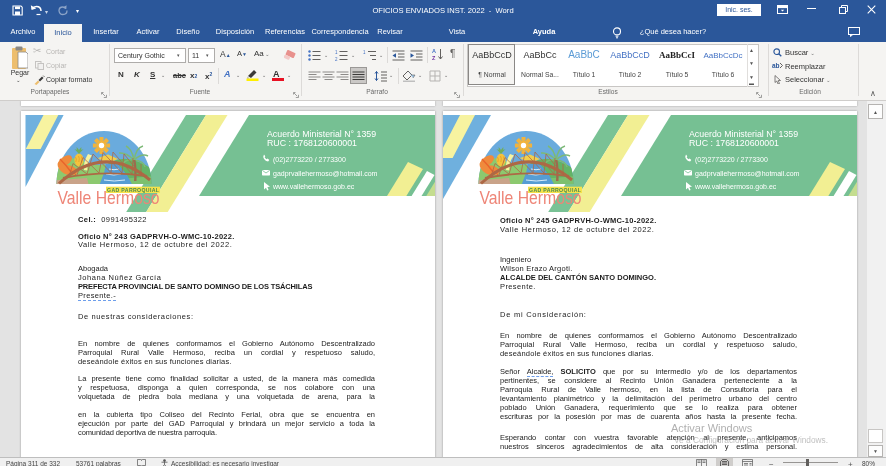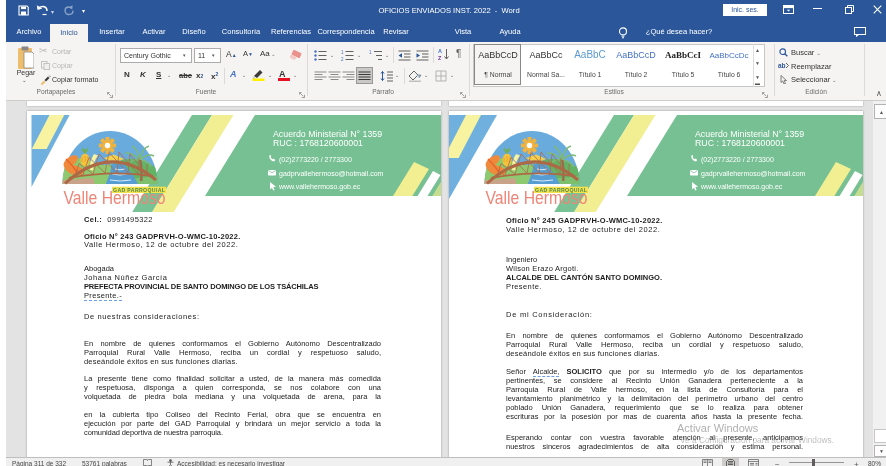--- a/index.html
+++ b/index.html
@@ -1,19 +1,19 @@
 <!DOCTYPE html>
 <html><head>
 <meta charset="utf-8">
 <style>
   * { margin:0; padding:0; box-sizing:border-box; }
   html,body { width:886px; height:466px; overflow:hidden;
     font-family:"Liberation Sans", sans-serif; }
   .abs { position:absolute; }
-  #app { position:relative; width:808px; height:466px; background:#7f1d1d;margin-left:6px; }
+  #app { position:relative; width:808px; height:466px; background:#7f1d1d; }
 
   
   #titlebar { position:absolute; left:0; top:0; width:886px; height:22px; background:#2b579a; }
   #tabrow   { position:absolute; left:0; top:22px; width:886px; height:20px; background:#2b579a; }
   .tab { position:absolute; top:0; height:20px; line-height:20px; color:#fff; font-size:7.5px; text-align:center; }
   #ribbon { position:absolute; left:0; top:42px; width:886px; height:59px; background:#f5f4f2; border-bottom:1px solid #cfcdcb; }
   .glabel { position:absolute; top:46px; font-size:6.6px; color:#6a6a6a; text-align:center; }
   .gsep { position:absolute; top:2px; width:1px; height:52px; background:#dcdad8; }
 
   
@@ -72,26 +72,26 @@
     <svg class="abs" style="left:867px;top:5px;" width="9" height="9" viewBox="0 0 9 9">
       <path d="M0.7 0.7 L8.3 8.3 M8.3 0.7 L0.7 8.3" stroke="#fff" stroke-width="1.1"></path>
     </svg>
   </div>
   <div id="tabrow">
     <div class="tab" style="left:7px;width:32px;">Archivo</div>
     <div class="tab" style="left:44px;width:38px;top:2px;height:18px;line-height:17px;background:#f5f4f2;color:#2b579a;">Inicio</div>
     <div class="tab" style="left:88px;width:36px;">Insertar</div>
     <div class="tab" style="left:131px;width:34px;">Activar</div>
     <div class="tab" style="left:172px;width:32px;">Diseño</div>
-    <div class="tab" style="left:211px;width:48px;">Consultoría</div>
+    <div class="tab" style="left:211px;width:48px;">Disposición</div>
     <div class="tab" style="left:261px;width:48px;">Referencias</div>
     <div class="tab" style="left:308px;width:64px;">Correspondencia</div>
     <div class="tab" style="left:372px;width:36px;">Revisar</div>
     <div class="tab" style="left:444px;width:26px;">Vista</div>
-    <div class="tab" style="left:488px;width:32px;">Ayuda</div>
+    <div class="tab" style="left:528px;width:32px;font-weight:bold;">Ayuda</div>
     <svg class="abs" style="left:612px;top:5px;" width="10" height="12" viewBox="0 0 10 12">
       <circle cx="5" cy="4.4" r="3.5" fill="none" stroke="#fff" stroke-width="1.1"></circle>
       <path d="M3.6 9.2h2.8 M4 10.8h2" stroke="#fff" stroke-width="1"></path>
     </svg>
     <div class="tab" style="left:628px;width:90px;text-align:center;">¿Qué desea hacer?</div>
     <svg class="abs" style="left:848px;top:5px;" width="12" height="10" viewBox="0 0 12 10">
       <rect x="0.5" y="0.5" width="11" height="7" fill="none" stroke="#fff"></rect>
       <path d="M2.5 7.5 v2 l2.4-2" fill="none" stroke="#fff"></path>
     </svg>
   </div>

